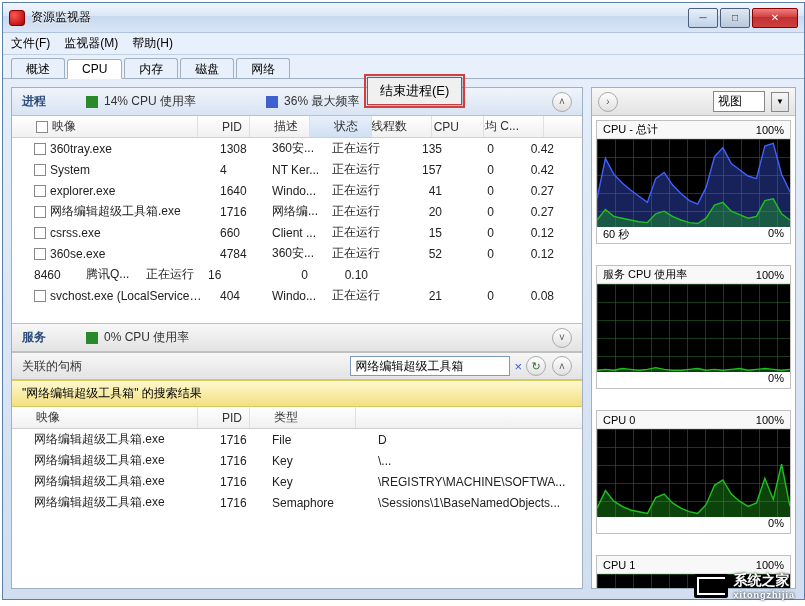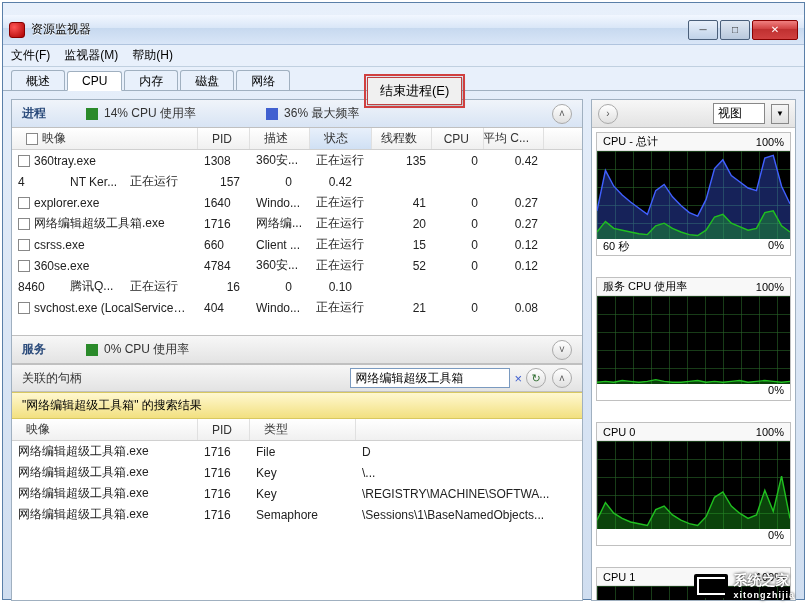--- a/index.html
+++ b/index.html
@@ -1,19 +1,19 @@
 <!DOCTYPE html>
 <html><head>
 <meta charset="utf-8">
 <style>
 * { box-sizing: border-box; margin: 0; padding: 0; font-family: "Microsoft YaHei", "Segoe UI", Tahoma, sans-serif; }
 body { background: #fff; width: 805px; height: 606px; overflow: hidden; position: relative; }
 
 .window { border: 1px solid #5a7fa8; background: linear-gradient(#e8f0fb, #d0def0); width: 803px; height: 598px; margin: 2px; position: relative; }
-.titlebar { height: 30px; background: linear-gradient(#f2f7ff, #d9e6f7 45%, #c7d9ef 46%, #d9e6f7); display: flex; align-items: center; padding: 0 6px; border-bottom: 1px solid #b0c4de; margin-top: 12px; }
+.titlebar { height: 30px; background: linear-gradient(#f2f7ff, #d9e6f7 45%, #c7d9ef 46%, #d9e6f7); display: flex; align-items: center; padding: 0 6px; border-bottom: 1px solid #b0c4de; }
 .app-icon { width: 16px; height: 16px; margin-right: 6px; background: radial-gradient(circle at 30% 30%, #f55, #a00); border-radius: 3px; border: 1px solid #800; }
 .titlebar-text { font-size: 12px; color: #000; text-shadow: 0 1px 0 #fff; }
 .titlebar-btns { margin-left: auto; display: flex; }
 .tbtn { width: 30px; height: 20px; border: 1px solid #4a5f7a; background: linear-gradient(#e8f0fb, #c0d2e8); margin-left: 2px; font-size: 10px; color: #333; display: flex; align-items: center; justify-content: center; border-radius: 2px; }
 .tbtn.close { width: 46px; background: linear-gradient(#f08080, #d04040 45%, #c03030 46%, #d04040); color: #fff; border-color: #800; }
 .tbtn.max { background: linear-gradient(#e0e8f2, #b8c8dc); }
 
 .menubar { height: 22px; background: #e8f0fb; display: flex; align-items: center; padding: 0 8px; font-size: 12px; border-bottom: 1px solid #c0d0e0; }
 .menu-item { margin-right: 14px; cursor: default; }
 
@@ -29,23 +29,23 @@
 .panel-head.sel { background: linear-gradient(#f0f4fa, #d8e4f4); }
 .panel-title { font-weight: bold; color: #2a4a7a; }
 .swatch { width: 12px; height: 12px; margin: 0 6px 0 40px; }
 .swatch.green { background: #2a8a2a; }
 .swatch.blue { background: #4060d0; }
 .stat-label { color: #333; margin-right: 30px; }
 .expand-btn { margin-left: auto; width: 20px; height: 20px; border: 1px solid #aaa; border-radius: 10px; background: linear-gradient(#fff, #e0e0e0); display: flex; align-items: center; justify-content: center; font-size: 10px; color: #555; }
 
 .table { font-size: 12px; }
 .thead { display: flex; background: linear-gradient(#fff, #f0f0f0); border-bottom: 1px solid #d0d0d0; height: 22px; align-items: center; }
-.th { padding: 0 14px; border-right: 1px solid #e0e0e0; color: #333; overflow: hidden; white-space: nowrap; text-overflow: ellipsis; display: flex; align-items: center; height: 100%; }
+.th { padding: 0 24px; border-right: 1px solid #e0e0e0; color: #333; overflow: hidden; white-space: nowrap; text-overflow: ellipsis; display: flex; align-items: center; height: 100%; }
 .th.sorted { background: linear-gradient(#e8f0fb, #d0e0f4); }
-.tbody .tr { display: flex; height: 21px; align-items: center; }
+.tbody .tr { display: flex; height: 21px; align-items: center; padding-left: 16px; }
 .td { padding: 0 6px; overflow: hidden; white-space: nowrap; text-overflow: ellipsis; color: #222; }
 .chk { width: 12px; height: 12px; border: 1px solid #888; margin-right: 4px; background: #fff; display: inline-block; vertical-align: middle; }
 
 .proc-area { height: 208px; overflow: hidden; border-bottom: 1px solid #c0c0c0; }
 
 .handle-area { flex: 1; display: flex; flex-direction: column; }
 .search-input { margin-left: auto; width: 160px; font-size: 12px; padding: 2px 4px; border: 1px solid #7a9ac0; }
 .clear-x { color: #4060d0; margin: 0 4px; font-size: 13px; cursor: default; }
 .refresh-btn { width: 20px; height: 20px; border: 1px solid #aaa; border-radius: 10px; background: linear-gradient(#fff, #e0e0e0); display: flex; align-items: center; justify-content: center; font-size: 11px; color: #2a6a2a; }
 .results-banner { background: linear-gradient(#fff8d0, #f2e080); padding: 4px 10px; font-size: 12px; border-top: 1px solid #d8c860; border-bottom: 1px solid #d8c860; }
@@ -129,20 +129,21 @@
               <div class="tr">
                 <div class="td" style="width:186px"><span class="chk"></span>360tray.exe</div>
   <div class="td" style="width:52px">1308</div>
   <div class="td" style="width:60px">360安...</div>
   <div class="td" style="width:62px">正在运行</div>
   <div class="td" style="width:60px;text-align:right">135</div>
   <div class="td" style="width:52px;text-align:right">0</div>
   <div class="td" style="width:60px;text-align:right">0.42</div>
               </div>
               <div class="tr">
+                <div class="td" style="width:186px"><span class="chk"></span>System</div>
   <div class="td" style="width:52px">4</div>
   <div class="td" style="width:60px">NT Ker...</div>
   <div class="td" style="width:62px">正在运行</div>
   <div class="td" style="width:60px;text-align:right">157</div>
   <div class="td" style="width:52px;text-align:right">0</div>
   <div class="td" style="width:60px;text-align:right">0.42</div>
               </div>
               <div class="tr">
                 <div class="td" style="width:186px"><span class="chk"></span>explorer.exe</div>
   <div class="td" style="width:52px">1640</div>
@@ -176,21 +177,21 @@
   <div class="td" style="width:60px">360安...</div>
   <div class="td" style="width:62px">正在运行</div>
   <div class="td" style="width:60px;text-align:right">52</div>
   <div class="td" style="width:52px;text-align:right">0</div>
   <div class="td" style="width:60px;text-align:right">0.12</div>
               </div>
               <div class="tr">
   <div class="td" style="width:52px">8460</div>
   <div class="td" style="width:60px">腾讯Q...</div>
   <div class="td" style="width:62px">正在运行</div>
-  <div class="td" style="width:60px;text-align:right">16</div>
+  <div class="td" style="width:60px;">16</div>
   <div class="td" style="width:52px;text-align:right">0</div>
   <div class="td" style="width:60px;text-align:right">0.10</div>
               </div>
               <div class="tr">
                 <div class="td" style="width:186px"><span class="chk"></span>svchost.exe (LocalServiceN...</div>
   <div class="td" style="width:52px">404</div>
   <div class="td" style="width:60px">Windo...</div>
   <div class="td" style="width:62px">正在运行</div>
   <div class="td" style="width:60px;text-align:right">21</div>
   <div class="td" style="width:52px;text-align:right">0</div>

